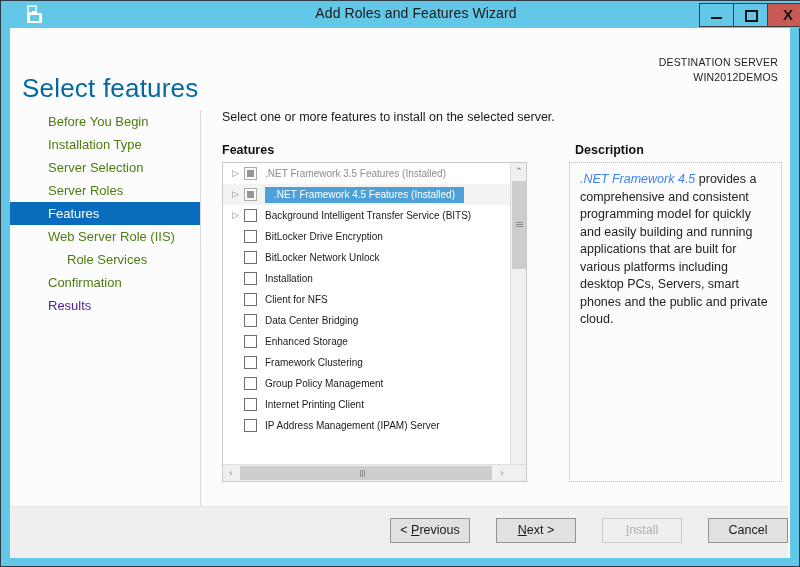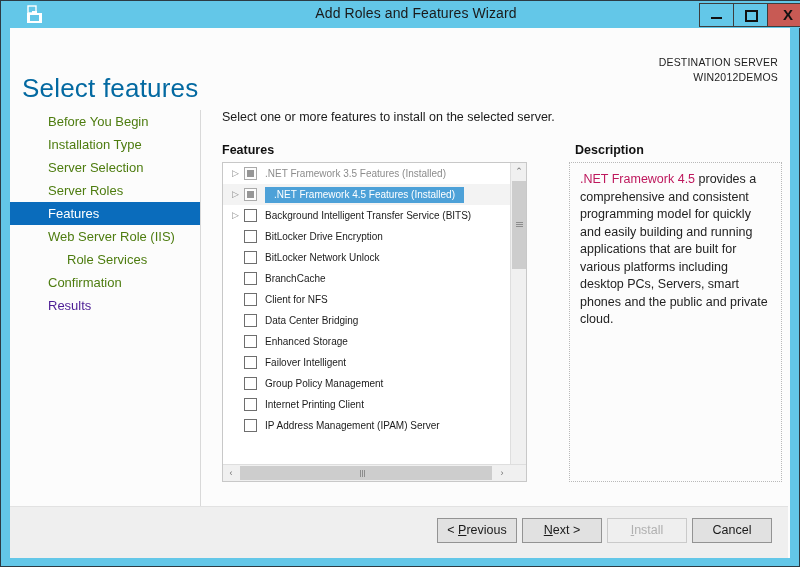--- a/index.html
+++ b/index.html
@@ -265,32 +265,32 @@
     border: 1px dotted #b9b9b9;
     box-sizing: border-box;
     background: #fcfcfc;
     padding: 8px 10px;
   }
   .desc-text {
     font-size: 12.5px;
     color: #232323;
     line-height: 17.5px;
   }
-  .desc-link { color: #be185d; }
+  .desc-link { color: #3b82f6; font-style: italic; }
 
   
   .footer {
     position: absolute; left: 0; bottom: 0;
     width: 778px; height: 51px;
     background: #efefef;
     border-top: 1px solid #e2e2e2;
   }
   .btn-row {
-    position: absolute; right: 16px; top: 11px;
-    display: flex; gap: 5px;
+    position: absolute; right: 0; top: 11px;
+    display: flex; gap: 26px;
   }
   .btn {
     width: 80px; height: 25px;
     border: 1px solid #939393;
     background: #e1e1e1;
     font-size: 12.5px;
     color: #1a1a1a;
     line-height: 23px;
     text-align: center;
     box-sizing: border-box;
@@ -381,41 +381,41 @@
               <span class="row-label">BitLocker Drive Encryption</span>
             </div>
             <div class="row">
               <span class="expander empty">▷</span>
               <span class="cb"></span>
               <span class="row-label">BitLocker Network Unlock</span>
             </div>
             <div class="row">
               <span class="expander empty">▷</span>
               <span class="cb"></span>
-              <span class="row-label">BranchCache</span>
+              <span class="row-label">Installation</span>
             </div>
             <div class="row">
               <span class="expander empty">▷</span>
               <span class="cb"></span>
               <span class="row-label">Client for NFS</span>
             </div>
             <div class="row">
               <span class="expander empty">▷</span>
               <span class="cb"></span>
               <span class="row-label">Data Center Bridging</span>
             </div>
             <div class="row">
               <span class="expander empty">▷</span>
               <span class="cb"></span>
               <span class="row-label">Enhanced Storage</span>
             </div>
             <div class="row">
               <span class="expander empty">▷</span>
               <span class="cb"></span>
-              <span class="row-label">Failover Intelligent</span>
+              <span class="row-label">Framework Clustering</span>
             </div>
             <div class="row">
               <span class="expander empty">▷</span>
               <span class="cb"></span>
               <span class="row-label">Group Policy Management</span>
             </div>
             <div class="row">
               <span class="expander empty">▷</span>
               <span class="cb"></span>
               <span class="row-label">Internet Printing Client</span>

